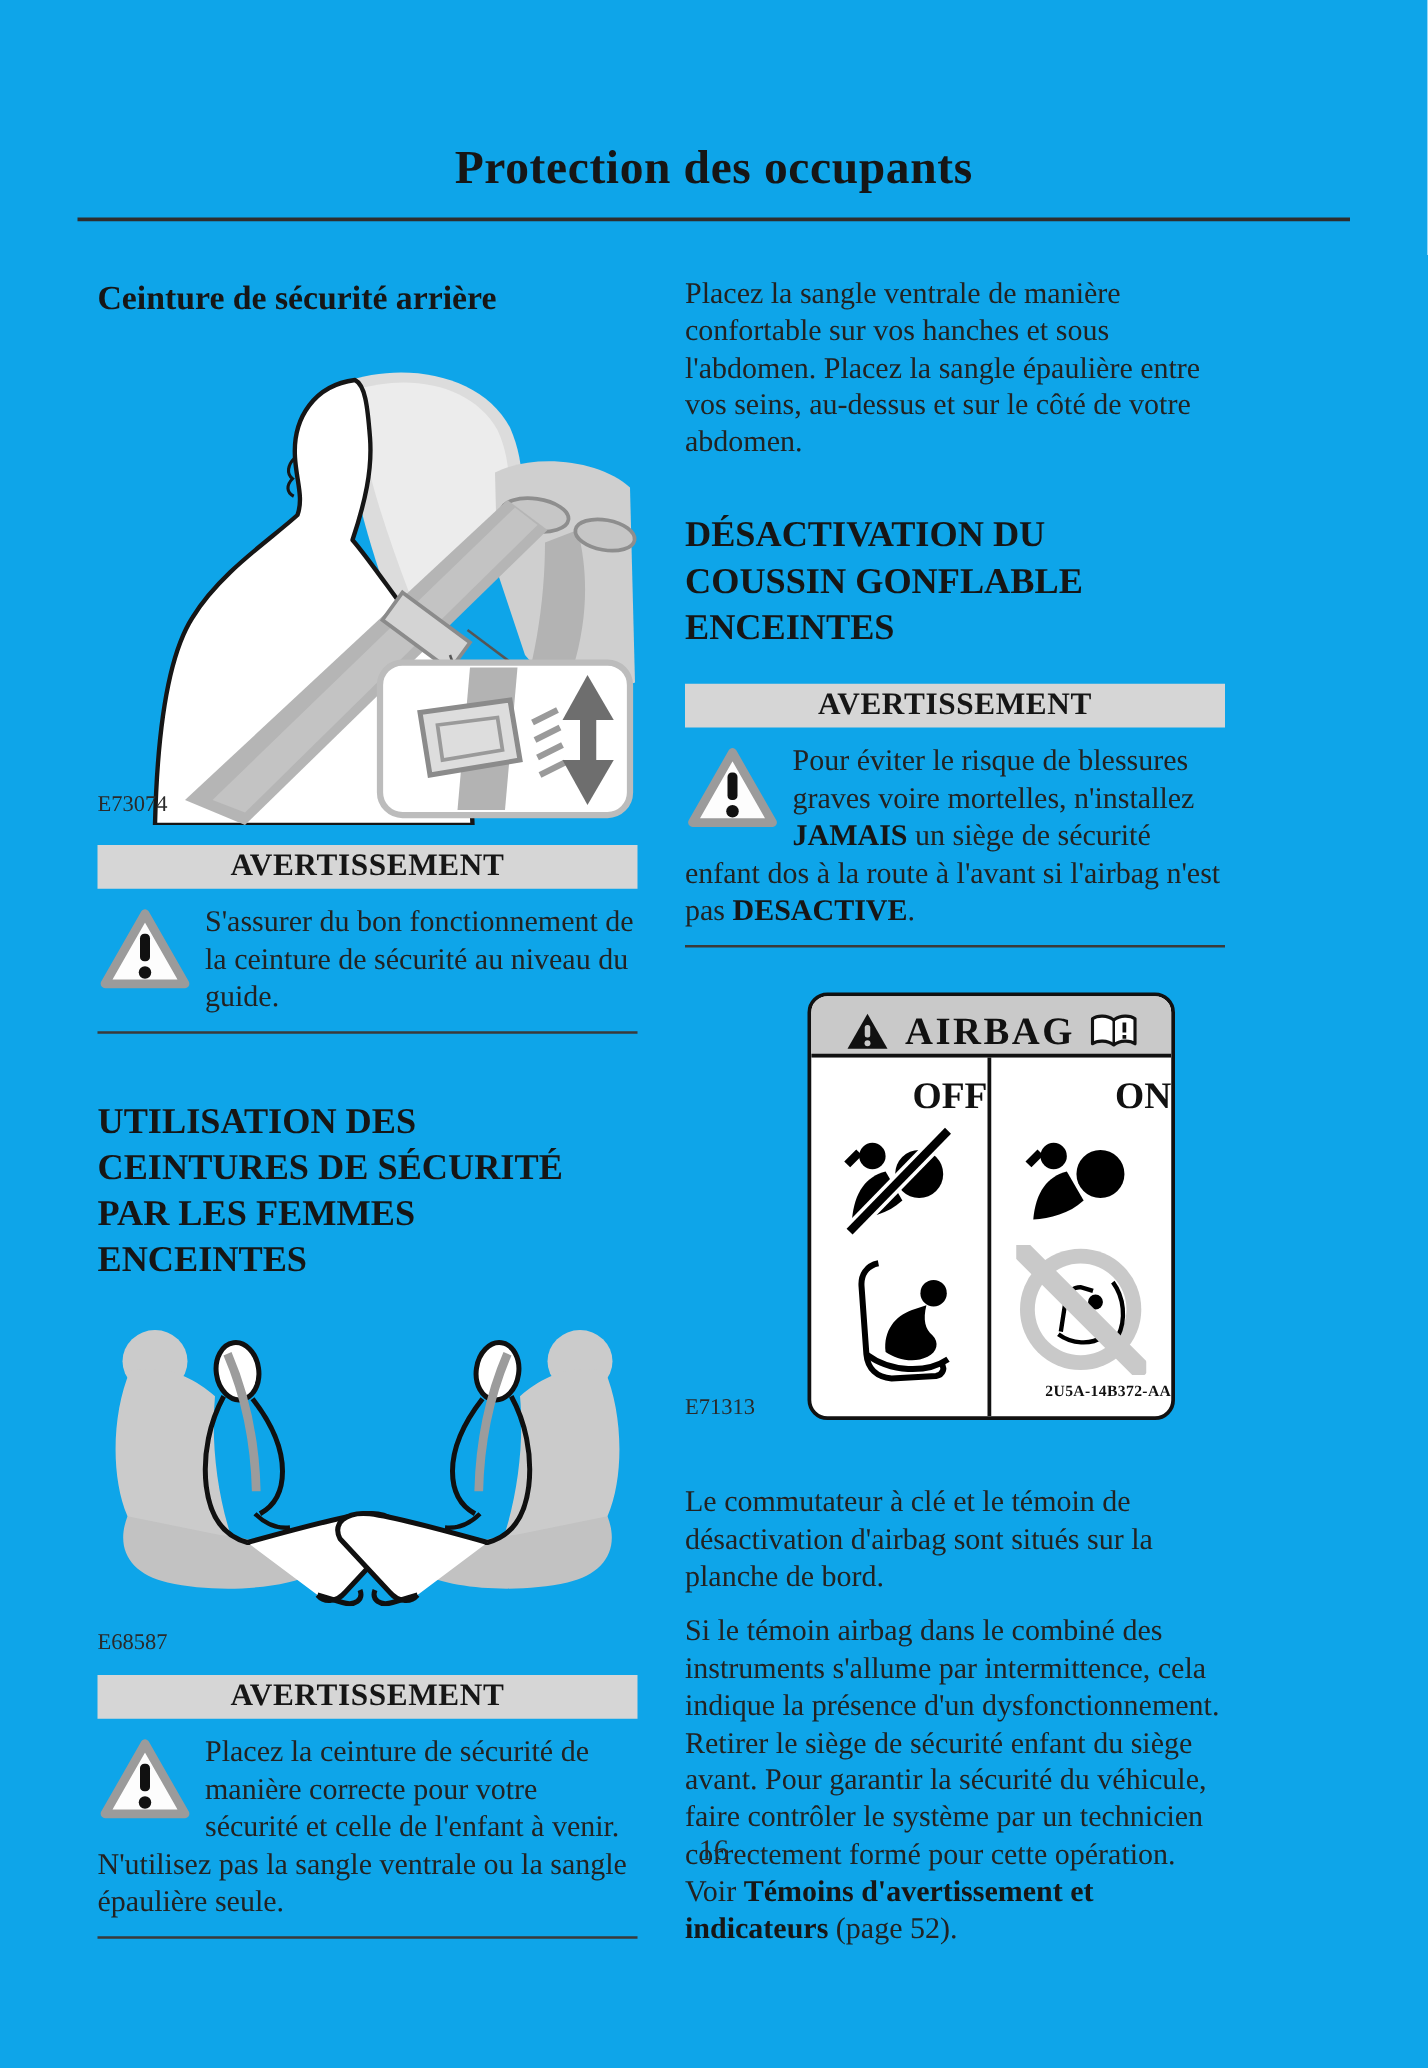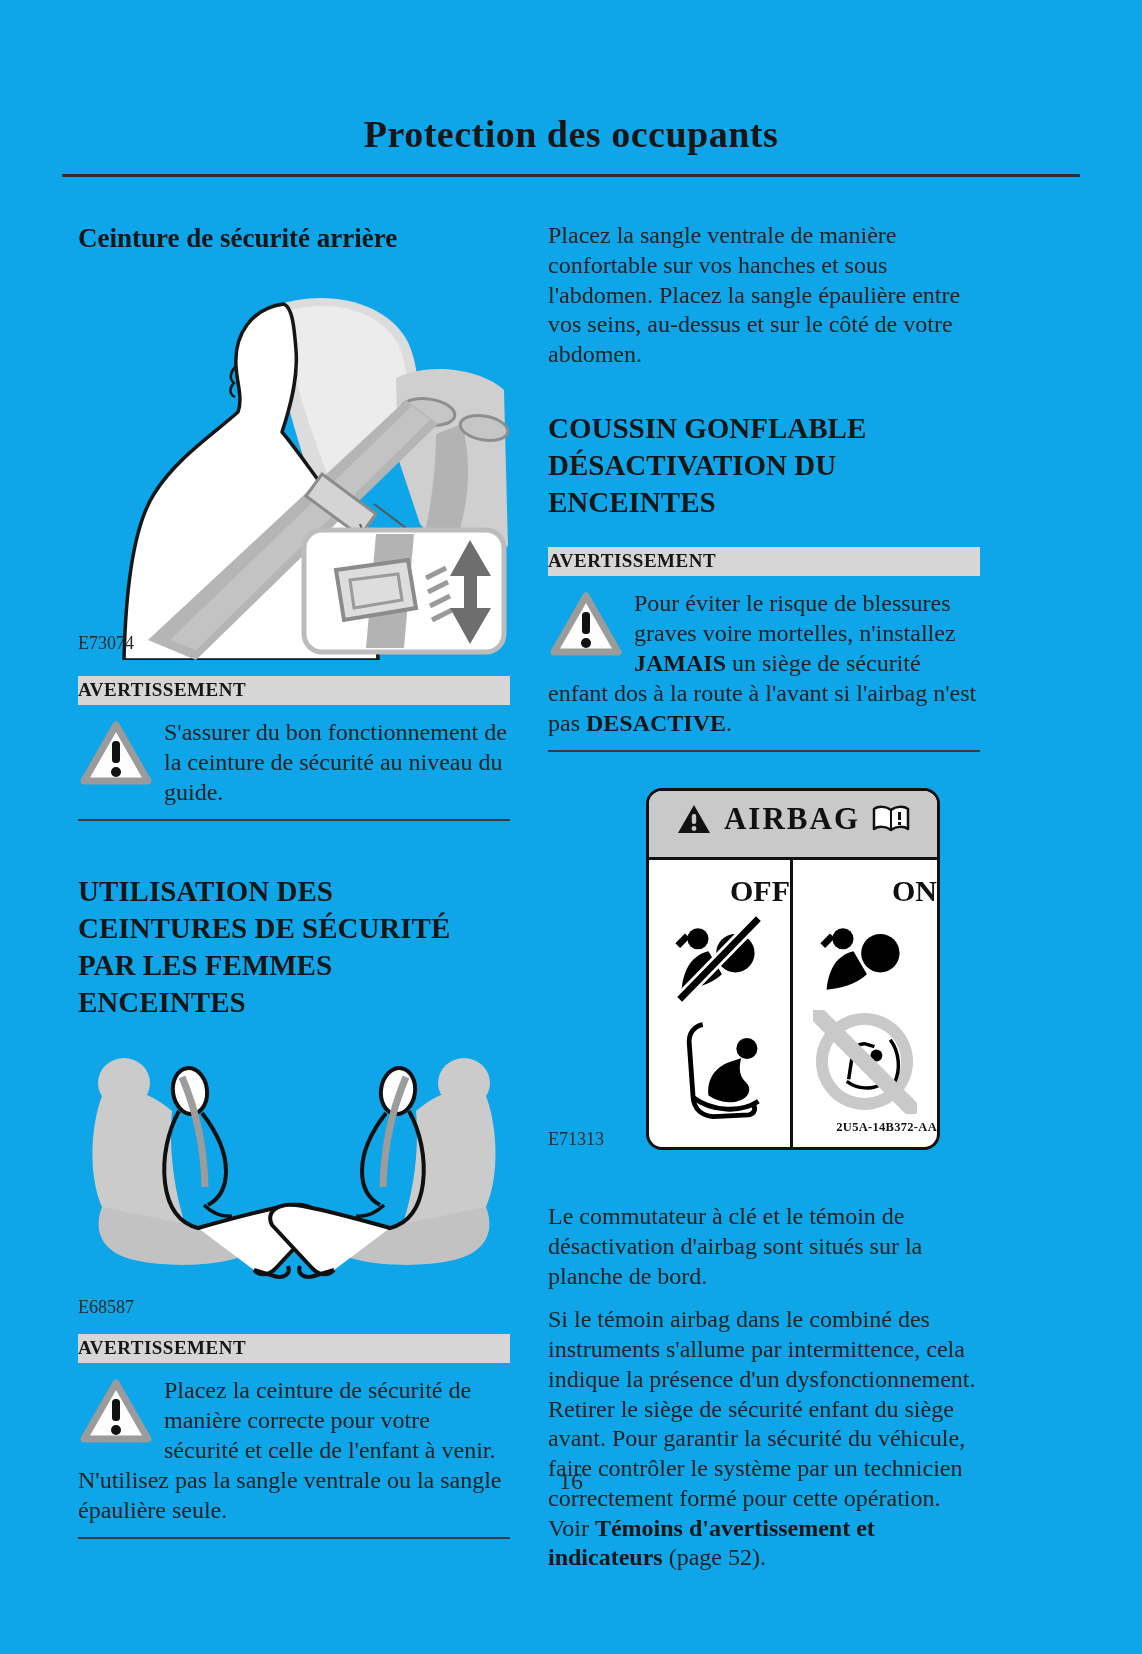--- a/index.html
+++ b/index.html
@@ -29,39 +29,40 @@
 
   .para { font-size:24px; line-height:1.24; margin:0; color:#222; }
   .b { font-weight:bold; color:#161616; }
 
   .figure { position:relative; }
   .fig-label { font-size:18px; color:#2a2a2a; }
   .fig-label.abs { position:absolute; left:0; bottom:6px; }
 
   .warn-bar {
     background:#d6d6d6;
-    font-size:19px; font-weight:bold; color:#161616;
+    text-align:center;
+    font-size:25px; font-weight:bold; color:#161616;
     padding:3px 0 4px 0;
     letter-spacing:0.5px;
   }
   .warn-body { margin-top:12px; font-size:24px; line-height:1.25; color:#222; }
   .warn-body::after { content:""; display:block; clear:both; }
   .tri-wrap { float:left; width:76px; height:82px; margin:2px 10px 0 0; }
   .warn-rule { border-top:2px solid #3a3a3a; margin-top:12px; }
 
   
   .airbag-wrap { position:relative; margin:36px 0 0 98px; width:294px; }
   .airbag-label {
     width:288px; border:3px solid #111; border-radius:16px;
     background:#fff; overflow:hidden;
   }
   .al-header {
     background:#c9c9c9; border-bottom:3px solid #111;
     display:flex; align-items:center; justify-content:center; gap:12px;
-    padding:10px 0 20px 0;
+    padding:10px 0 0 0;
   }
   .al-title { font-size:31px; font-weight:bold; color:#111; letter-spacing:2px; }
   .al-body { display:flex; }
   .al-col { width:50%; box-sizing:border-box; text-align:right; padding:10px 0 12px 0; }
   .al-col.off { border-right:3px solid #111; }
   .al-state { font-size:30px; font-weight:bold; color:#111; margin:4px 0 6px 0; }
   .al-ico { display:block; margin:6px auto 0 auto; }
   .al-part { font-size:12.5px; font-weight:bold; color:#111; margin-top:6px; letter-spacing:0.3px; }
 
   .page-number {
@@ -197,22 +198,22 @@
         <div class="warn-rule"></div>
       </div>
 
     </div>
 
     <div class="col">
 
       <p class="para" style="margin-top:6px;">Placez la sangle ventrale de manière confortable sur vos hanches et sous l'abdomen. Placez la sangle épaulière entre vos seins, au-dessus et sur le côté de votre abdomen.</p>
 
       <h2 class="h-caps mt40">
+        <div>DÉSACTIVATION DU</div>
         <div>COUSSIN GONFLABLE</div>
-        <div>DÉSACTIVATION DU</div>
         <div>ENCEINTES</div>
       </h2>
 
       <div class="mt26">
         <div class="warn-bar">AVERTISSEMENT</div>
         <div class="warn-body">
           <span class="tri-wrap">
             <svg width="76" height="70" viewBox="0 0 76 70">
               <path d="M38,6 L70,62 L6,62 Z" fill="#fdfdfd" stroke="#9b9b9b" stroke-width="7" stroke-linejoin="round"></path>
               <rect x="34" y="22" width="8" height="22" rx="3.5" fill="#111"></rect>

